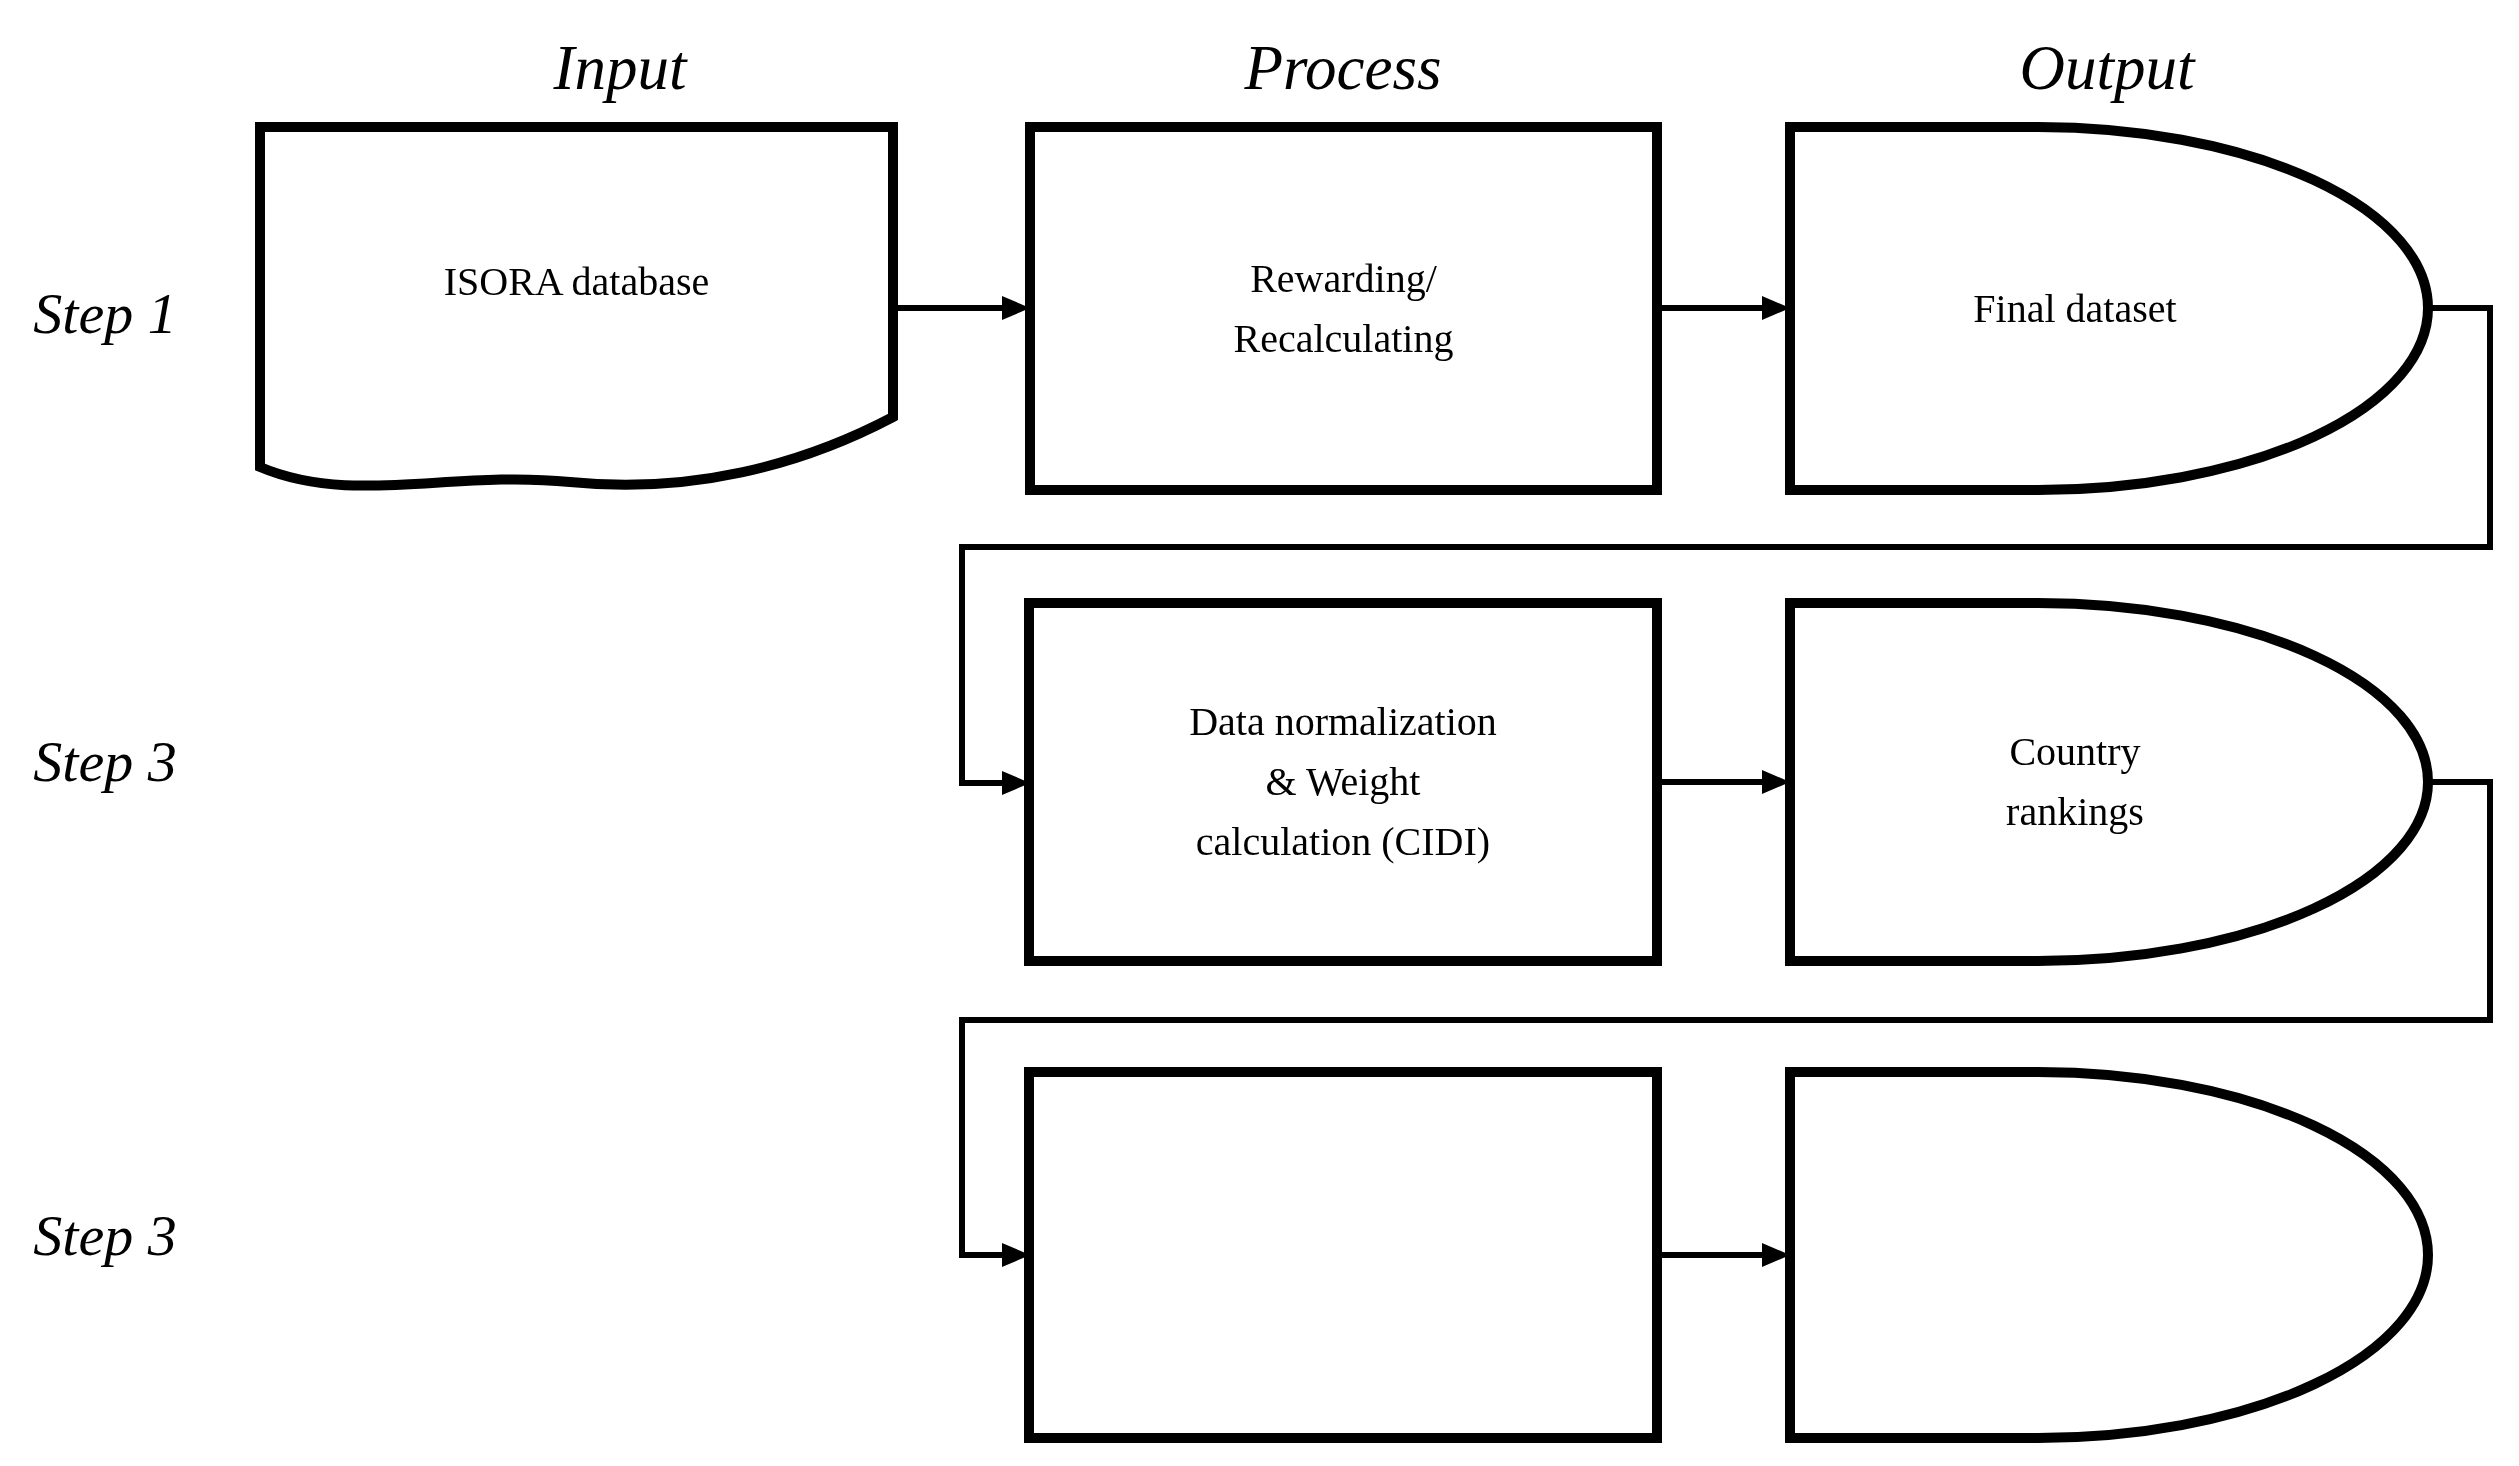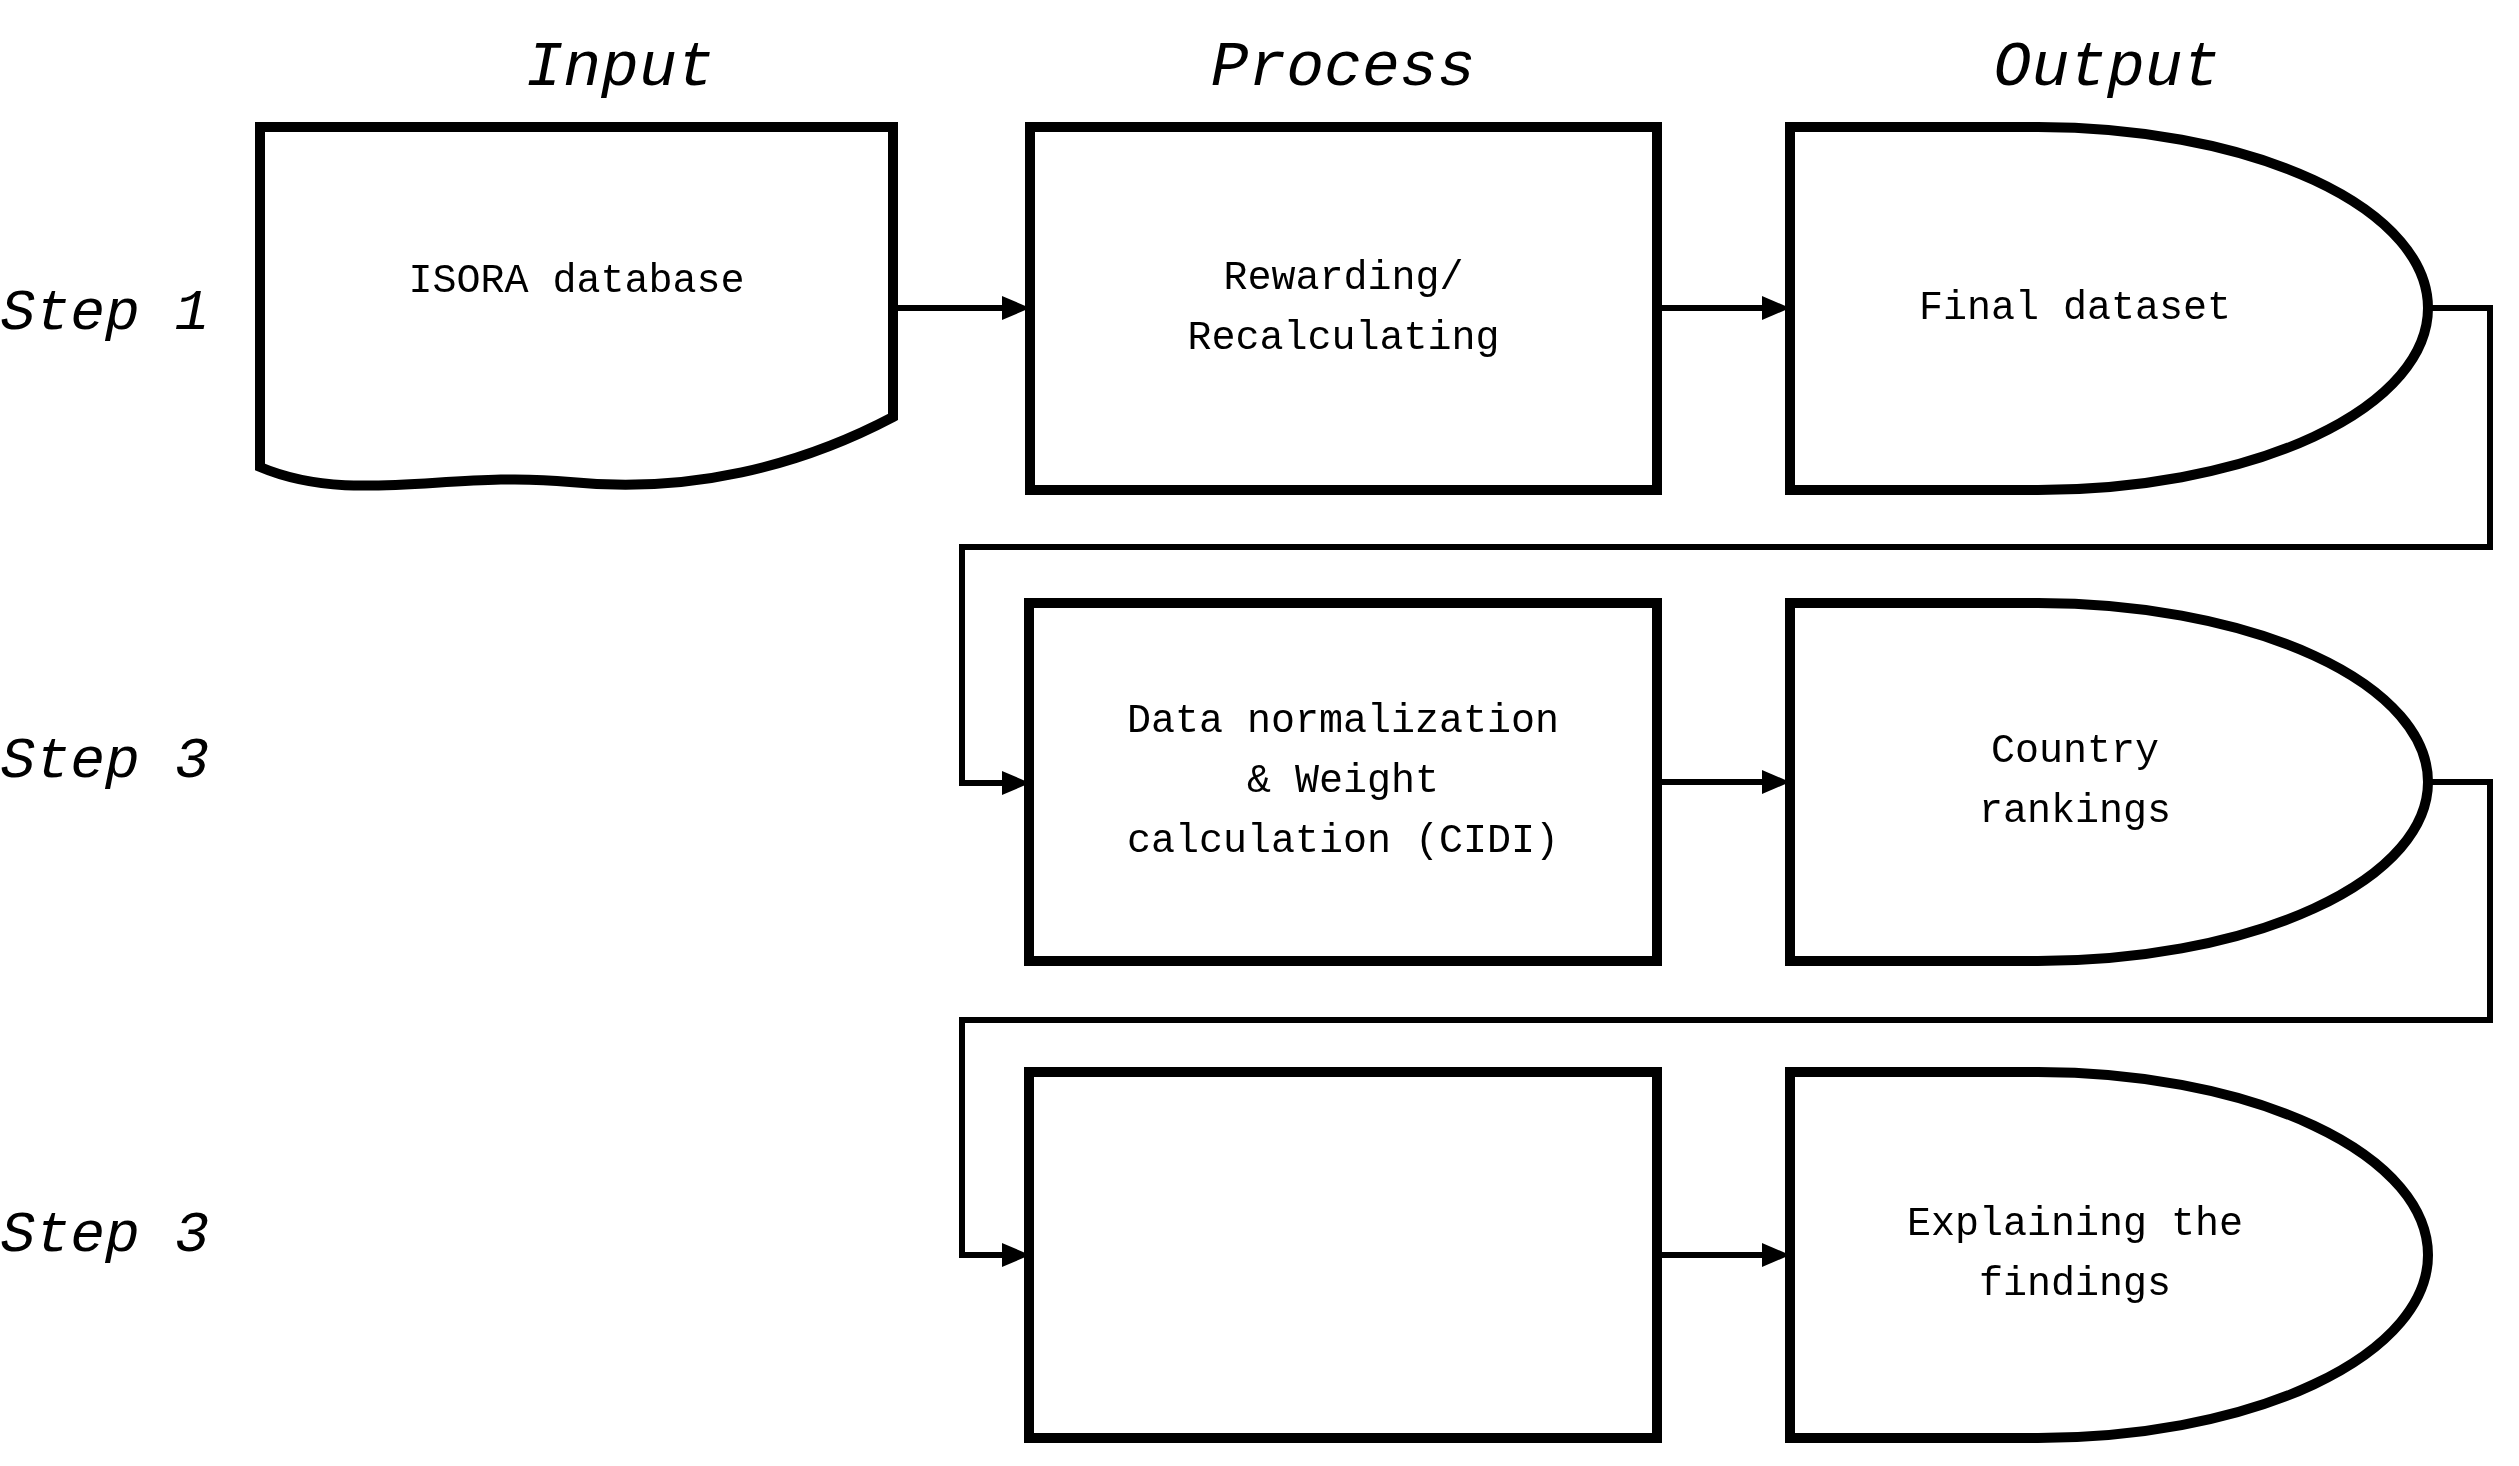--- a/index.html
+++ b/index.html
@@ -5,21 +5,21 @@
   html, body {
     margin: 0;
     padding: 0;
     background: #ffffff;
   }
   #stage {
     position: relative;
     width: 2519px;
     height: 1466px;
     background: #ffffff;
-    font-family: Liberation Mono, monospace;
+    font-family: Liberation Serif, serif;
     color: #000000;
     overflow: hidden;
   }
   #shapes-svg {
     position: absolute;
     left: 0;
     top: 0;
     width: 2519px;
     height: 1466px;
   }
@@ -134,16 +134,14 @@
 
   <div id="label-isora" class="node-label">ISORA database</div>
   <div id="label-rewarding" class="node-label">Rewarding/
 Recalculating</div>
   <div id="label-final-dataset" class="node-label">Final dataset</div>
   <div id="label-normalization" class="node-label">Data normalization
 &amp; Weight
 calculation (CIDI)</div>
   <div id="label-rankings" class="node-label">Country
 rankings</div>
-  <div id="label-explaining" class="node-label">Explaining the
-findings</div>
 
 </div>
 
 </body></html>

